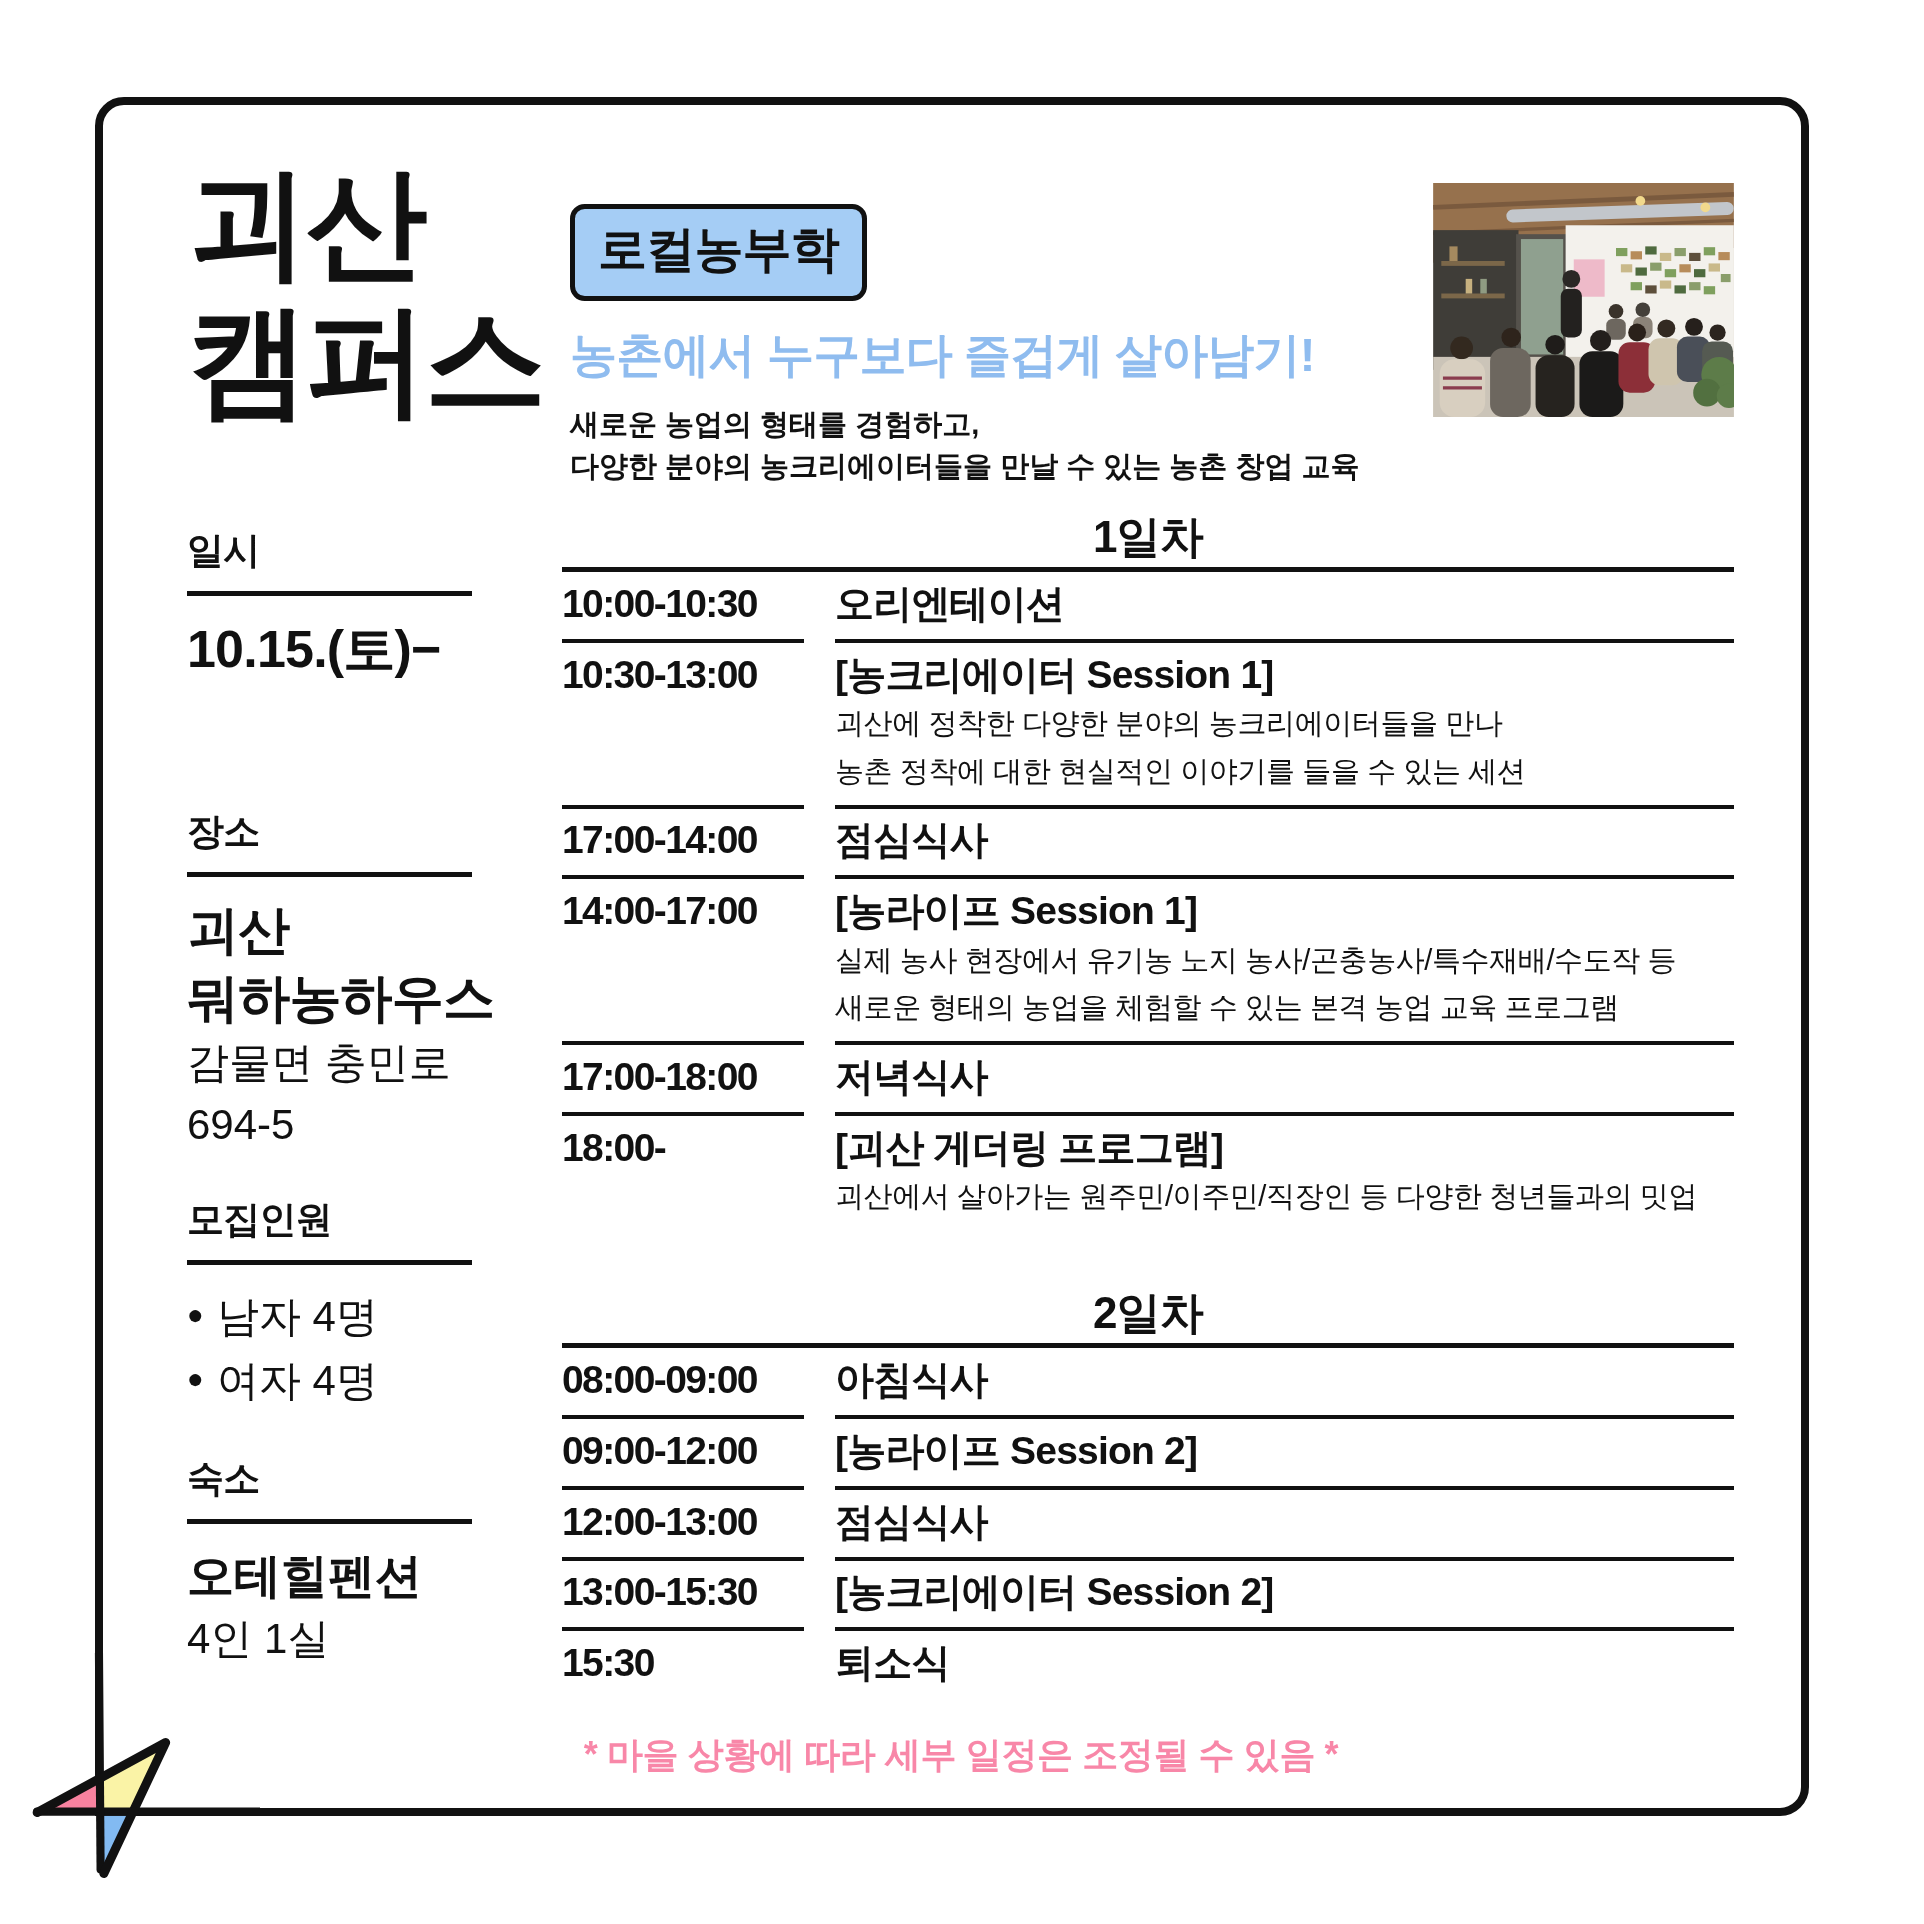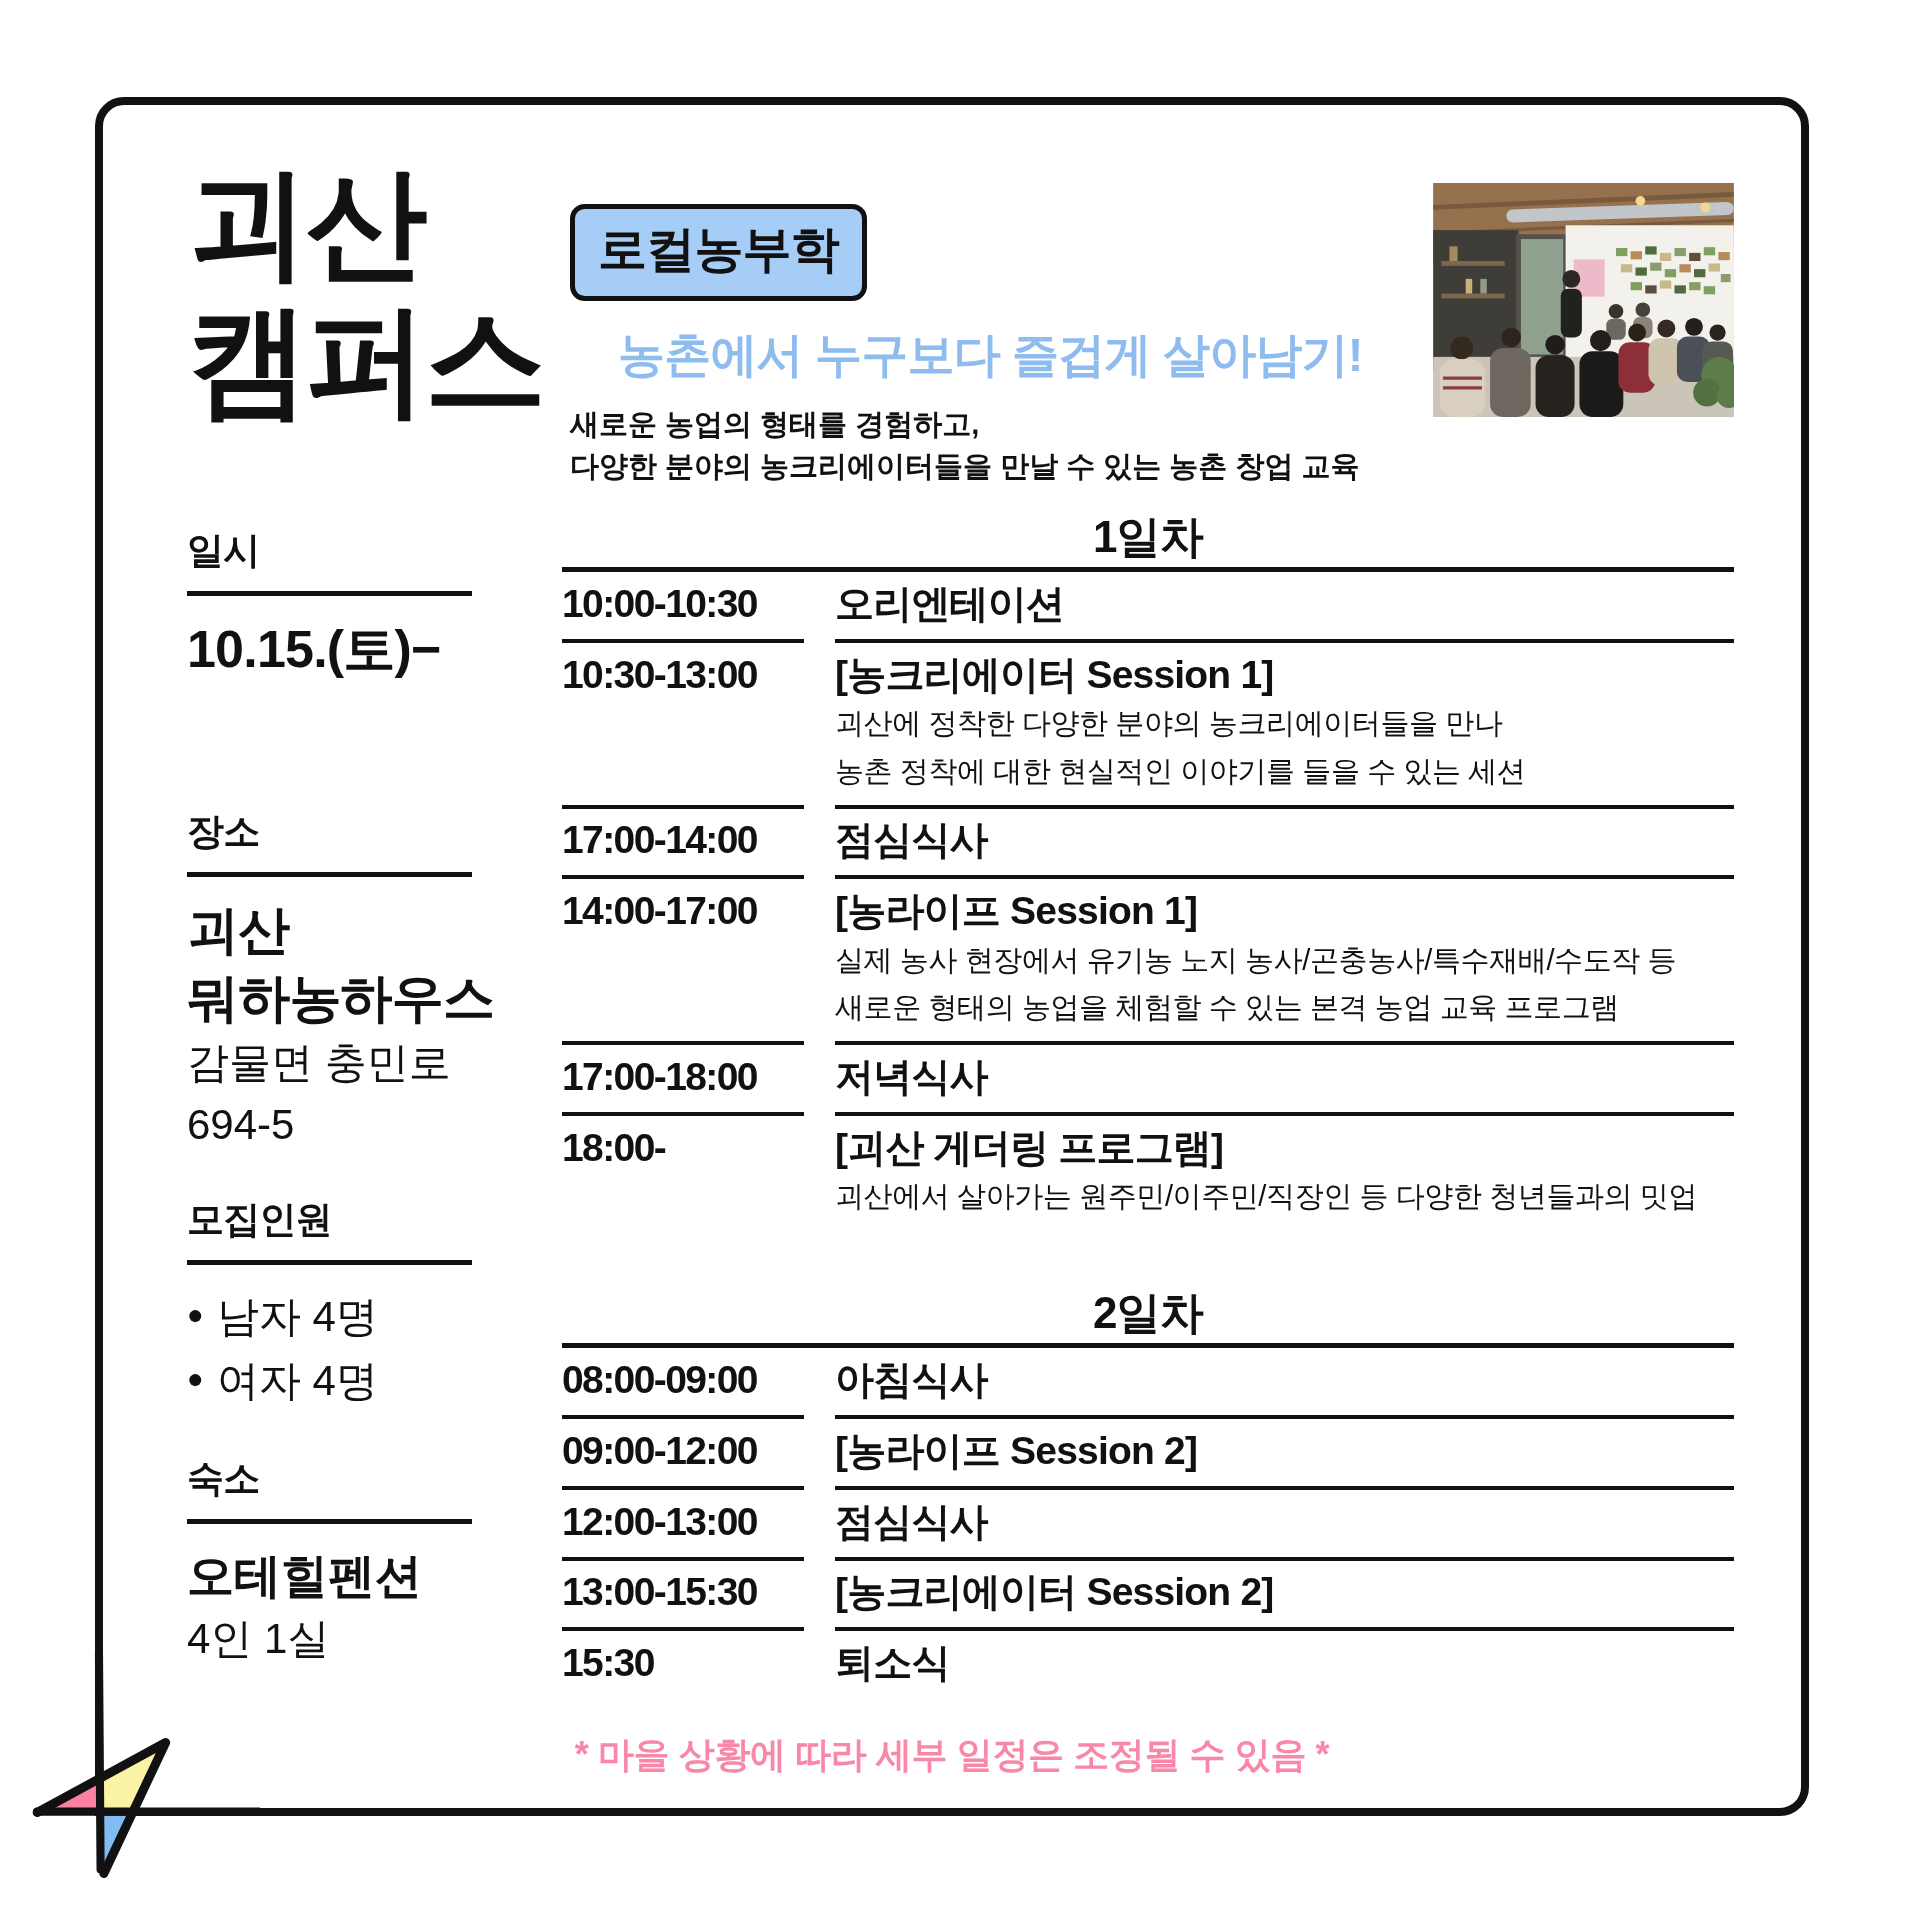--- a/index.html
+++ b/index.html
@@ -21,21 +21,21 @@
   }
 
   .hero { position:absolute; left:570px; top:204px; width:863px; }
   .badge {
     display:inline-block; background:var(--badge-bg,#A5CDF5);
     border:5.7px solid #111; border-radius:14.7px;
     padding:8.1px 23px 13px; font-size:49px; font-weight:800; letter-spacing:-0.8px;
   }
   .headline {
     margin-top:23px; font-size:47px; font-weight:800;
-    color:var(--headline-blue,#8FBCEF); letter-spacing:-0.8px;margin-left:48px;
+    color:var(--headline-blue,#8FBCEF); letter-spacing:-0.8px;
   }
   .hero-desc { margin-top:16.3px; font-size:29px; font-weight:700; line-height:1.45; }
 
   .photo { position:absolute; left:1433px; top:183px; width:301px; height:234px; }
 
   .info-section { position:absolute; left:187px; width:285px; }
   .sec-0 { top:526px; } .sec-1 { top:807px; } .sec-2 { top:1195px; } .sec-3 { top:1454px; }
   .sec-head { font-size:37px; font-weight:800; letter-spacing:-0.8px; }
   .sec-rule { height:4.9px; background:#111; margin-top:14.7px; }
   .sec-body { margin-top:19.5px; white-space:nowrap; }
@@ -55,21 +55,21 @@
     flex:0 0 242px; margin-right:31px;
     font-size:39px; font-weight:800; letter-spacing:-1.6px; line-height:44px;
   }
   .cell-content { flex:1; }
   .c-title { font-size:39px; line-height:44px; font-weight:600; letter-spacing:-0.8px; }
   .c-title.emph { font-weight:800; }
   .c-desc { font-size:29px; line-height:41px; font-weight:400; margin-top:6.5px; letter-spacing:-0.4px; }
 
   .footnote {
     position:absolute; left:95px; top:1731px; width:1714px; text-align:center;
-    font-size:36px; font-weight:800; color:var(--footnote-pink,#F887A8); letter-spacing:-0.4px;
+    font-size:36px; font-weight:800; color:var(--footnote-pink,#F887A8); letter-spacing:-0.4px;padding-left:9px;
   }
 
   .plane { position:absolute; left:16.3px; top:1653px; width:244px; height:271px; z-index:3; }
   .plane .fill-pink   { fill:var(--plane-pink,#F8829F); }
   .plane .fill-yellow { fill:var(--plane-yellow,#FAF3A6); }
   .plane .fill-blue   { fill:var(--plane-blue,#82BAF2); }
 </style>
 </head>
 <body>
 

